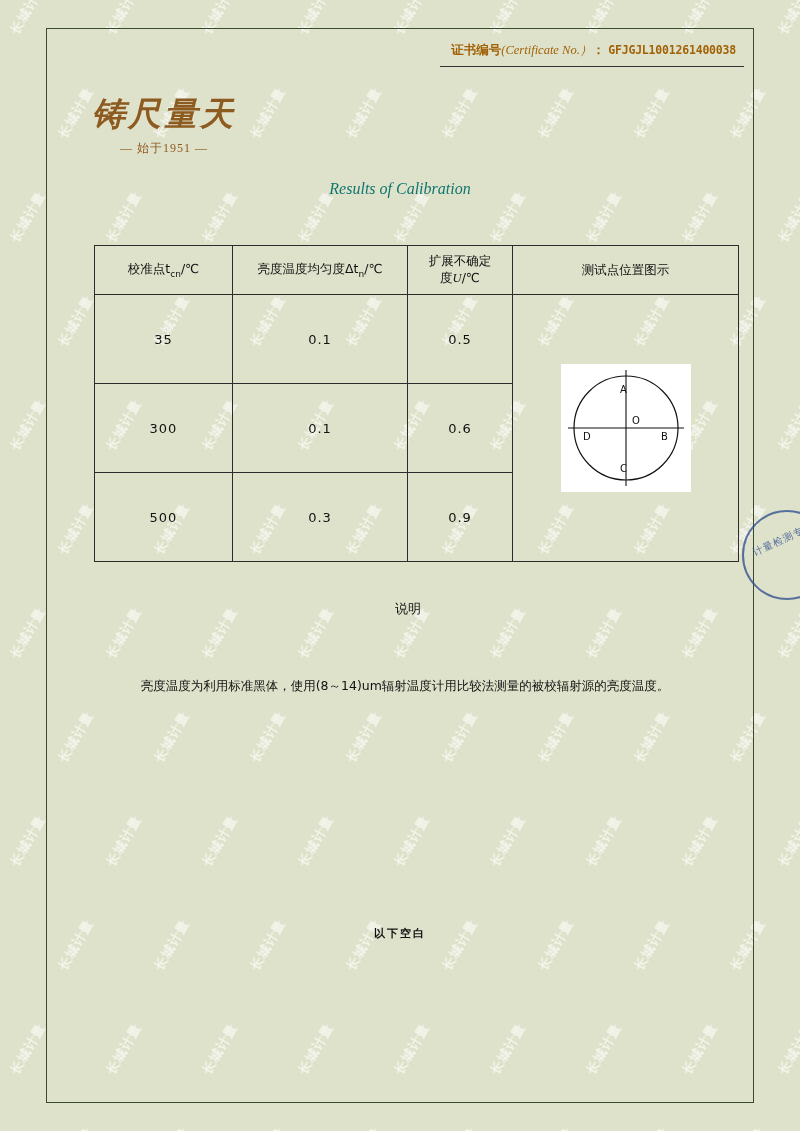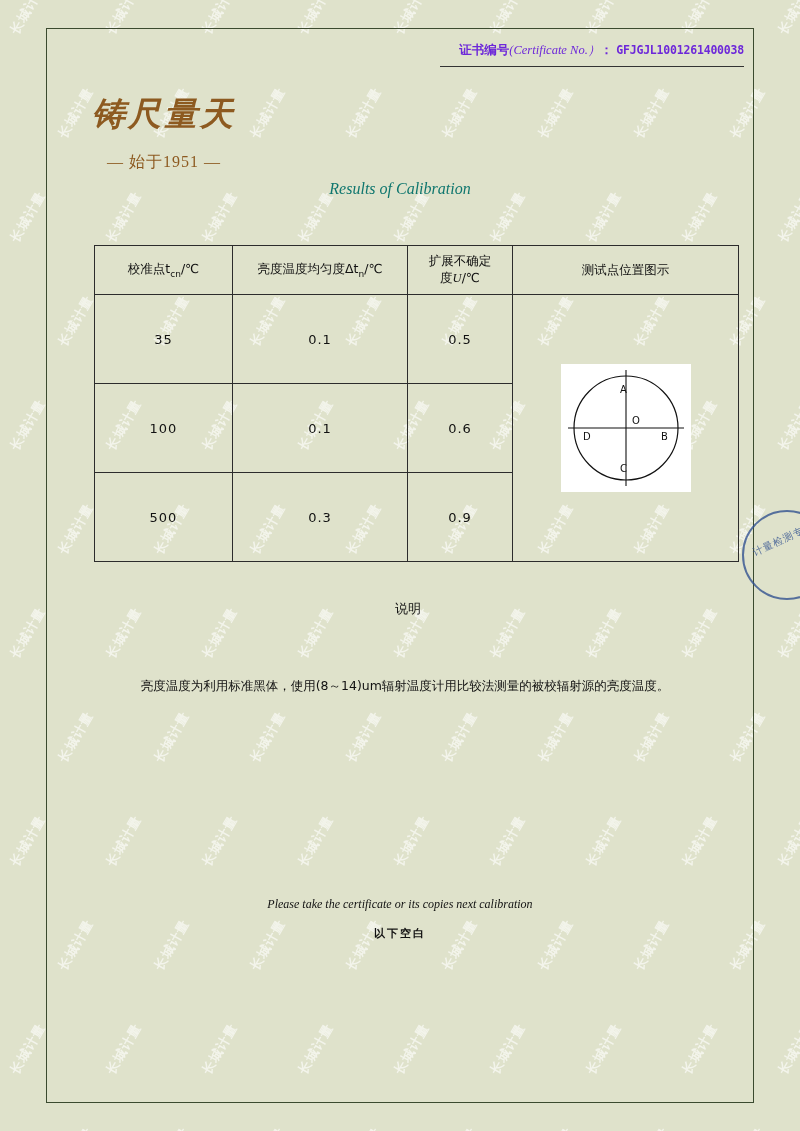--- a/index.html
+++ b/index.html
@@ -50,24 +50,24 @@
     box-sizing: border-box;
   }
 
   
   .cert-line {
     position: absolute;
     left: 46px;
     top: 42px;
     width: 708px;
     text-align: right;
-    padding-right: 10px;
+    padding-right: 18px;
     box-sizing: border-box;
     font-size: 12.5px;
-    color: #6d28d9;
+    color: #a16207;
   }
   .cert-line .cn {
     font-family: "DejaVu Sans", sans-serif;
     font-weight: bold;
     font-size: 12.5px;
   }
   .cert-line .en {
     font-family: "Liberation Serif", serif;
     font-style: italic;
     font-size: 12.5px;
@@ -98,23 +98,23 @@
   .logo-cn {
     font-family: "DejaVu Serif", serif;
     font-size: 33px;
     font-weight: bold;
     color: #8d5a20;
     letter-spacing: 3px;
     font-style: italic;
     line-height: 1.1;
   }
   .logo-sub {
-    margin-top: 20px;
+    margin-top: 8px;
     font-family: "Liberation Serif", serif;
-    font-size: 16px;
+    font-size: 12px;
     color: #8d5a20;
     letter-spacing: 1px;
   }
 
   
   .title-cn {
     position: absolute;
     left: 255px;
     top: 100px;
     font-family: "DejaVu Sans", sans-serif;
@@ -455,36 +455,35 @@
               <text x="59" y="29" font-family="DejaVu Sans, sans-serif" font-size="10" fill="#111">A</text>
               <text x="100" y="76" font-family="DejaVu Sans, sans-serif" font-size="10" fill="#111">B</text>
               <text x="59" y="108" font-family="DejaVu Sans, sans-serif" font-size="10" fill="#111">C</text>
               <text x="22" y="76" font-family="DejaVu Sans, sans-serif" font-size="10" fill="#111">D</text>
               <text x="71" y="60" font-family="DejaVu Sans, sans-serif" font-size="10" fill="#111">O</text>
             </svg>
           </div>
         </td>
       </tr>
       <tr>
-        <td>100</td>
+        <td>300</td>
         <td>0.1</td>
         <td>0.6</td>
       </tr>
       <tr>
         <td>500</td>
         <td>0.3</td>
         <td>0.9</td>
       </tr>
     </tbody>
   </table>
 
   <div class="note-title">说明</div>
   <div class="note-body">亮度温度为利用标准黑体，使用(8～14)um辐射温度计用比较法测量的被校辐射源的亮度温度。</div>
 
-  <div class="foot-en1">Please take the certificate or its copies next calibration</div>
   <div class="foot-cn2">以下空白</div>
 
 
 </div>
 
 <div class="seal">
   <div class="seal-text">计量检测专用章</div>
 </div>
 
 </body></html>

